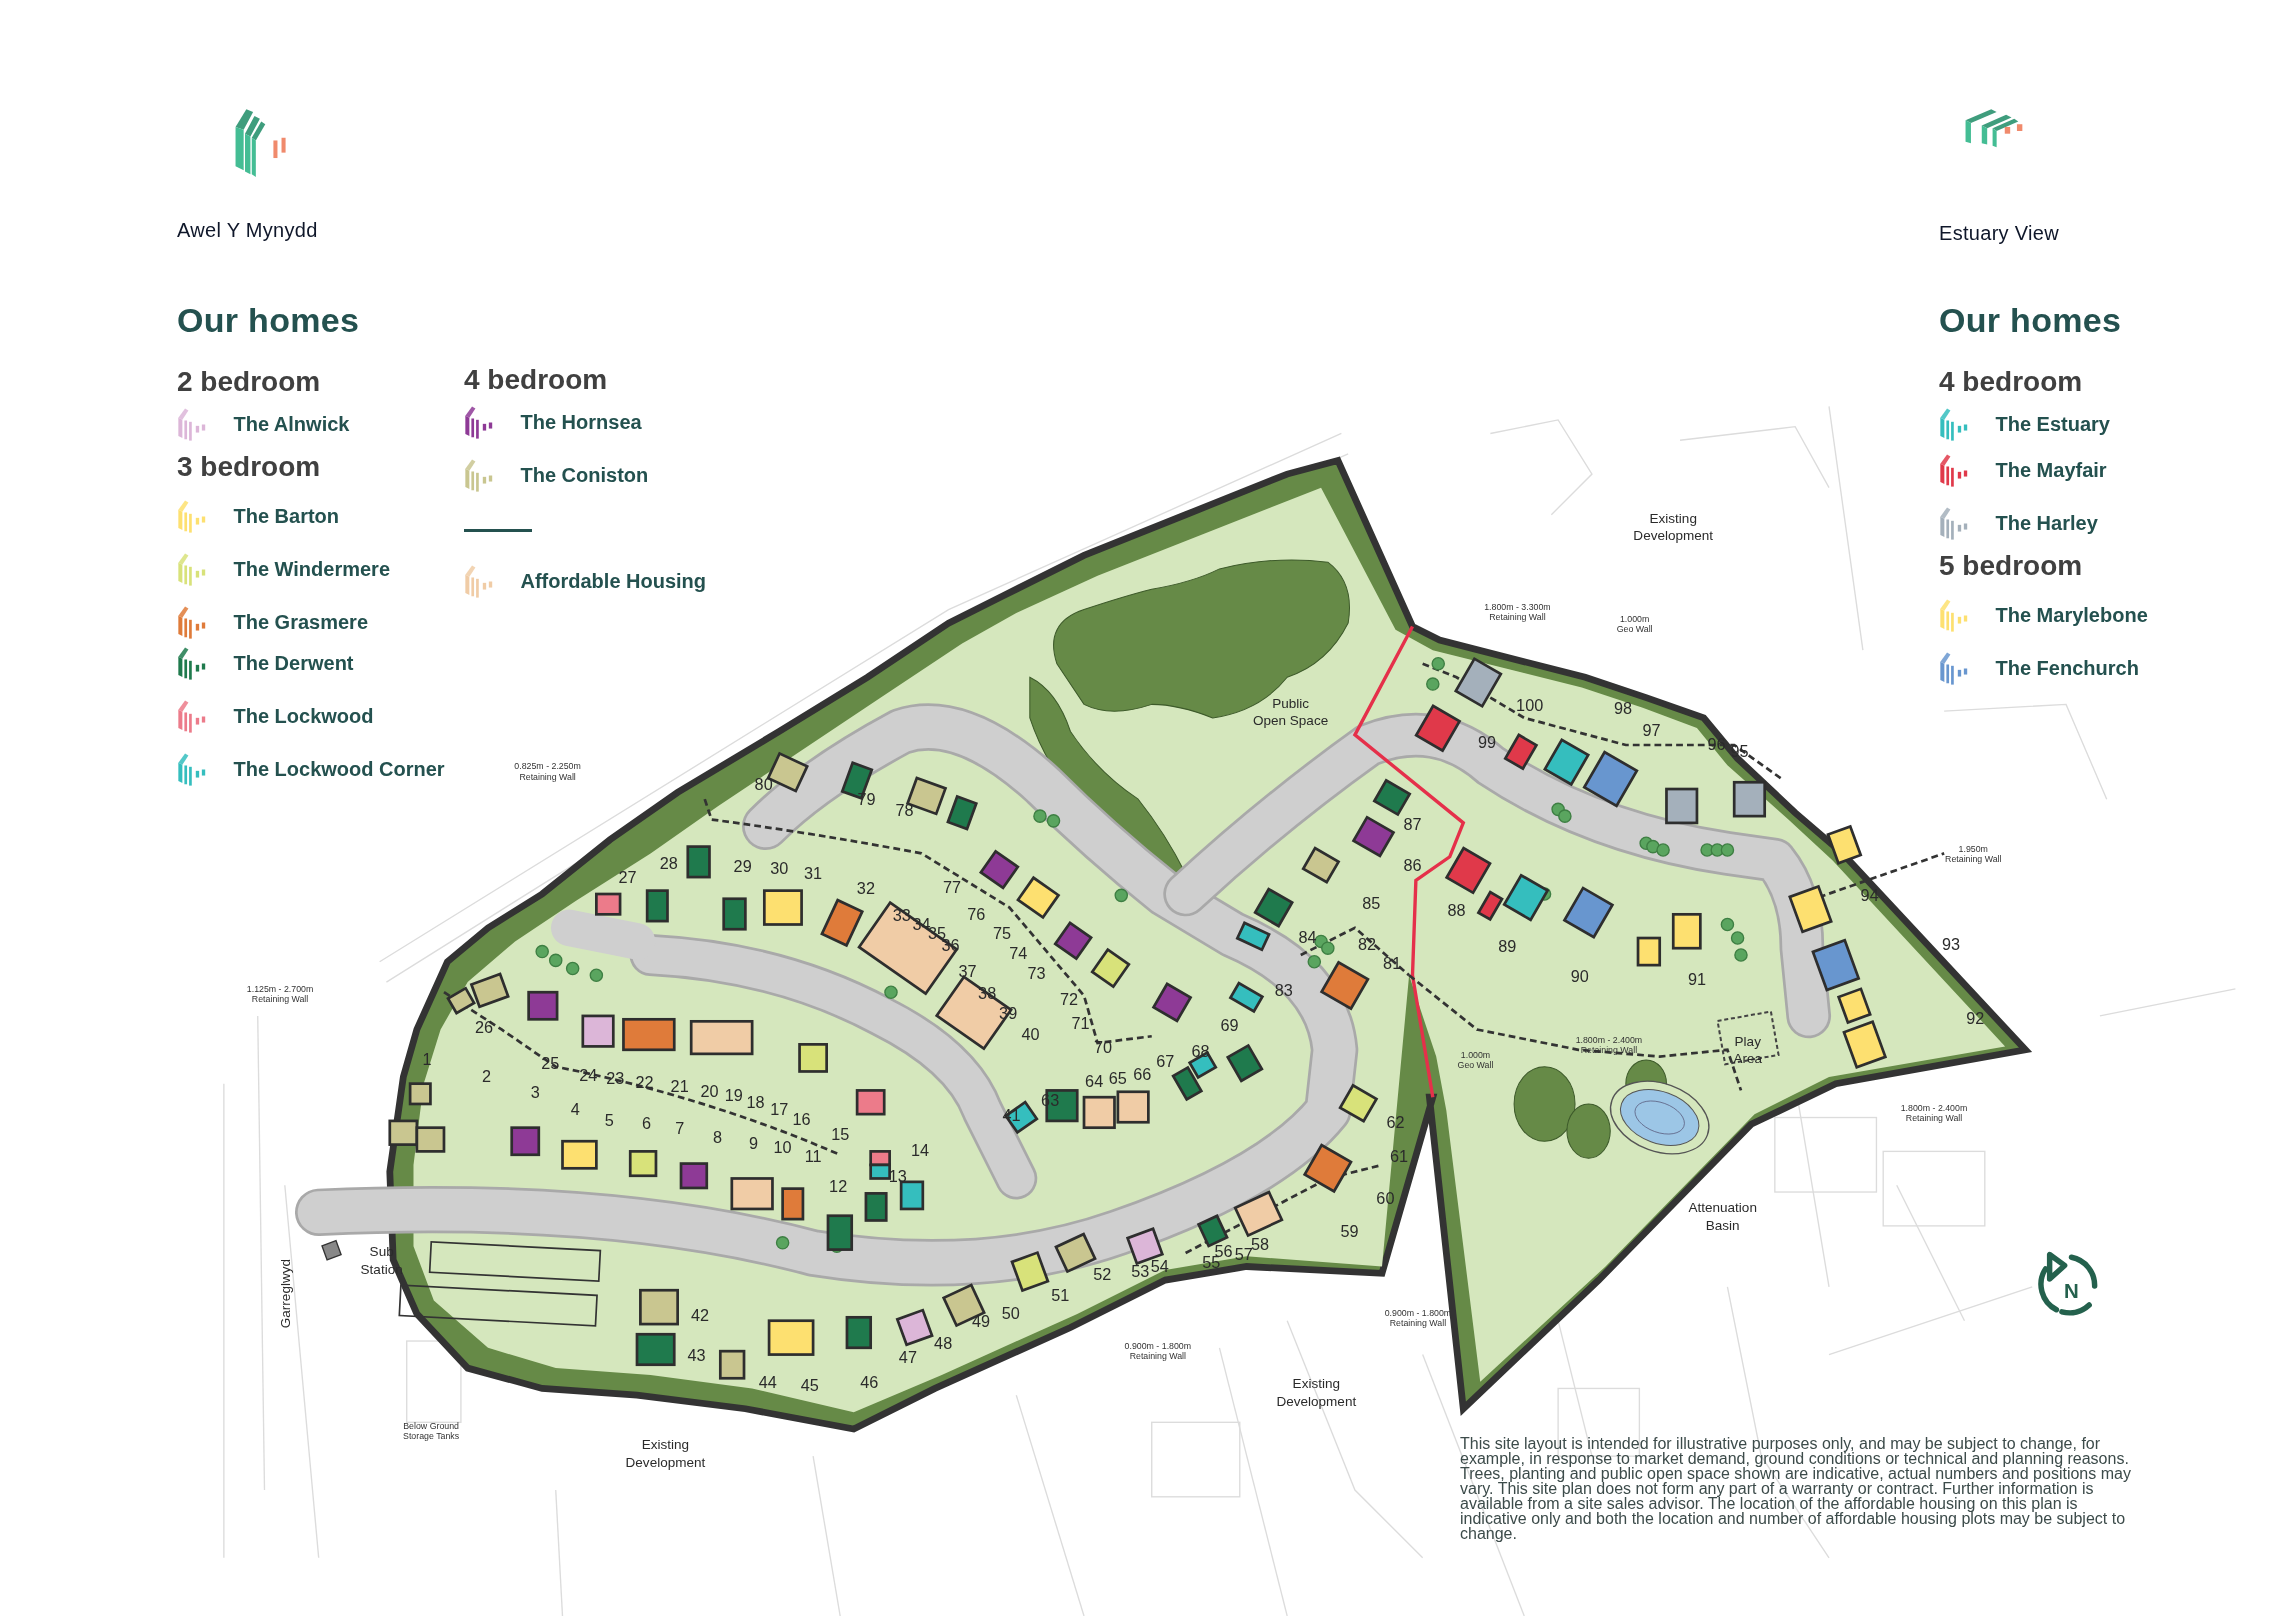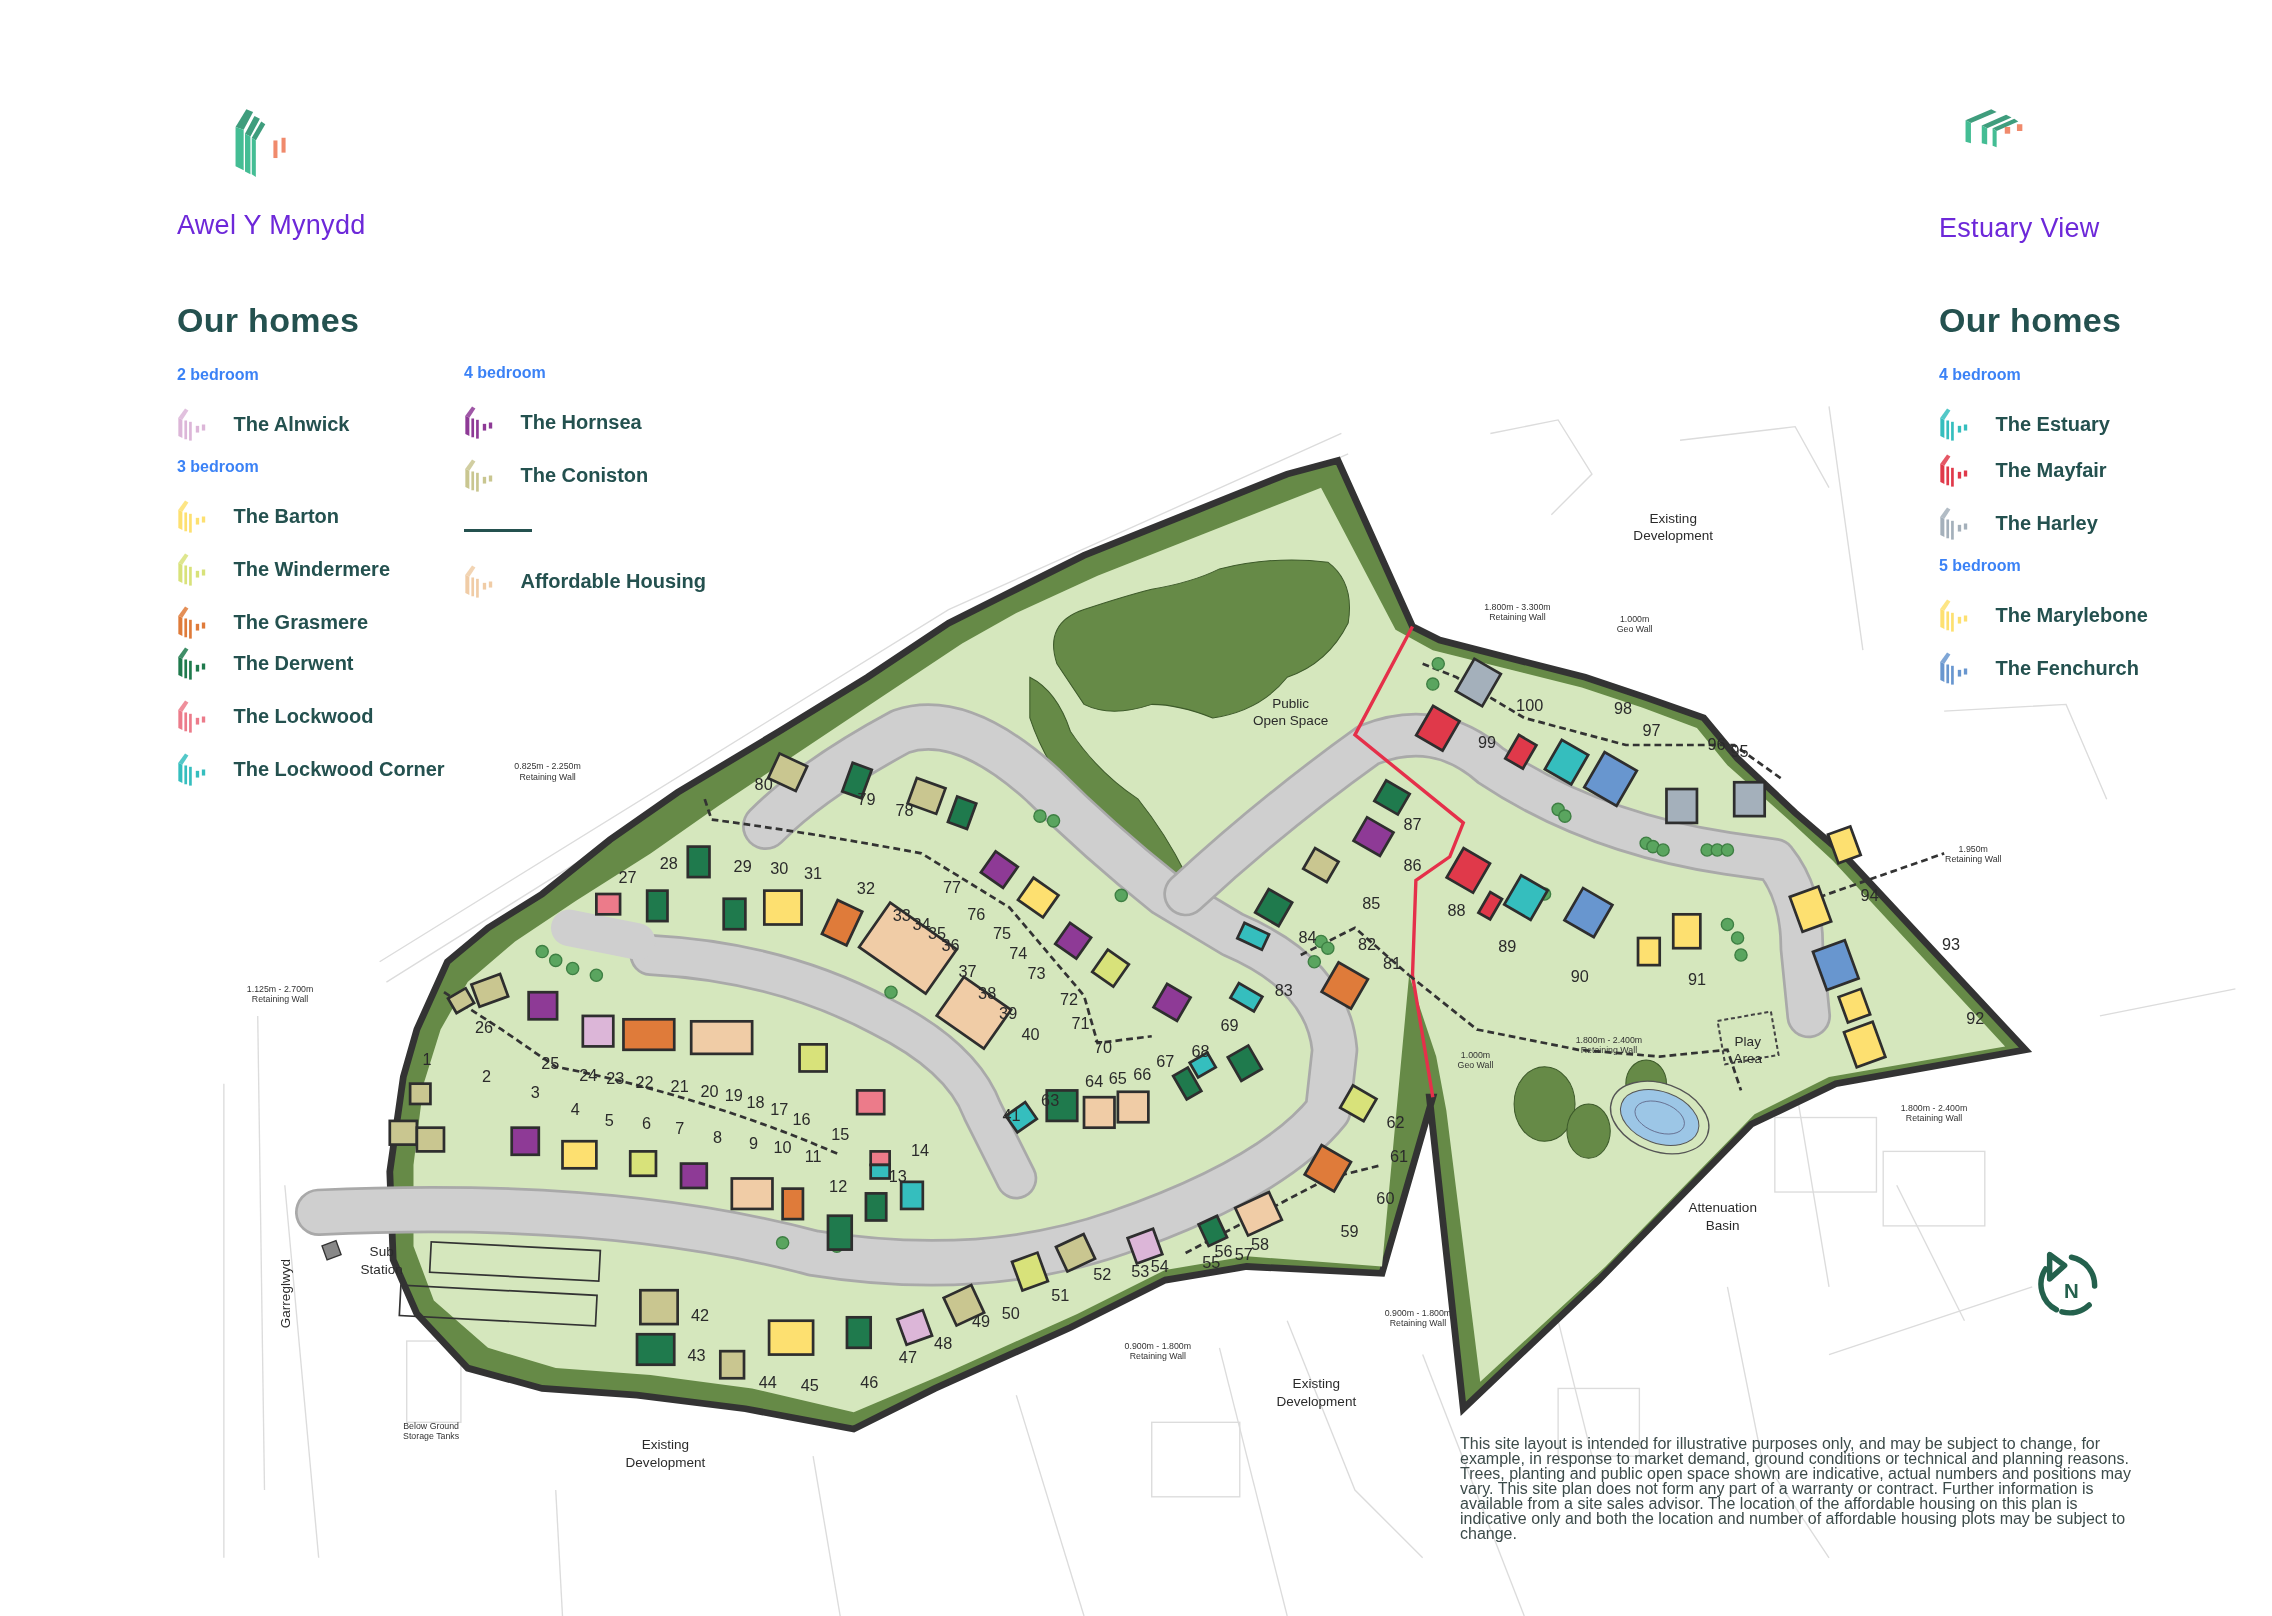--- a/index.html
+++ b/index.html
@@ -1,21 +1,21 @@
 <!DOCTYPE html>
 <html style="font-size:11px"><head>
 <meta charset="utf-8">
 <style>
   html,body{margin:0;padding:0;background:#fff;}
   body{width:2273px;height:1616px;position:relative;overflow:hidden;font-family:"Liberation Sans","DejaVu Sans",sans-serif;color:#24514f;}
   .abs{position:absolute;}
   .logo svg{display:block;}
-  .dev-name{font-size:27px;color:#6d28d9;letter-spacing:0.3px;}
+  .dev-name{font-size:20px;color:#0f172a;letter-spacing:0.3px;margin-top:9px;}
   .h-our{font-size:34px;font-weight:bold;color:#24514f;letter-spacing:0.3px;}
-  .h-bed{font-size:16px;font-weight:bold;color:#3b82f6;}
+  .h-bed{font-size:28px;font-weight:bold;color:#404040;}
   .legend-item{display:flex;align-items:center;height:38px;}
   .legend-item .ico{width:47px;height:35px;margin-right:9.5px;}
   .legend-item .lbl{font-size:20px;font-weight:bold;color:#24514f;white-space:nowrap;}
   .divider{width:68px;height:3.4px;background:#24514f;}
   .disclaimer{font-size:16px;color:#3c4b4a;line-height:15px;width:684px;}
   .map{position:absolute;left:0;top:0;}
   .map text{font-family:"Liberation Sans","DejaVu Sans",sans-serif;}
   .plot-num{font-size:24px;fill:#2b2b2b;text-anchor:middle;}
   .anno{font-size:13px;fill:#333;text-anchor:middle;}
   .place{font-size:20px;fill:#2b2b2b;text-anchor:middle;}

